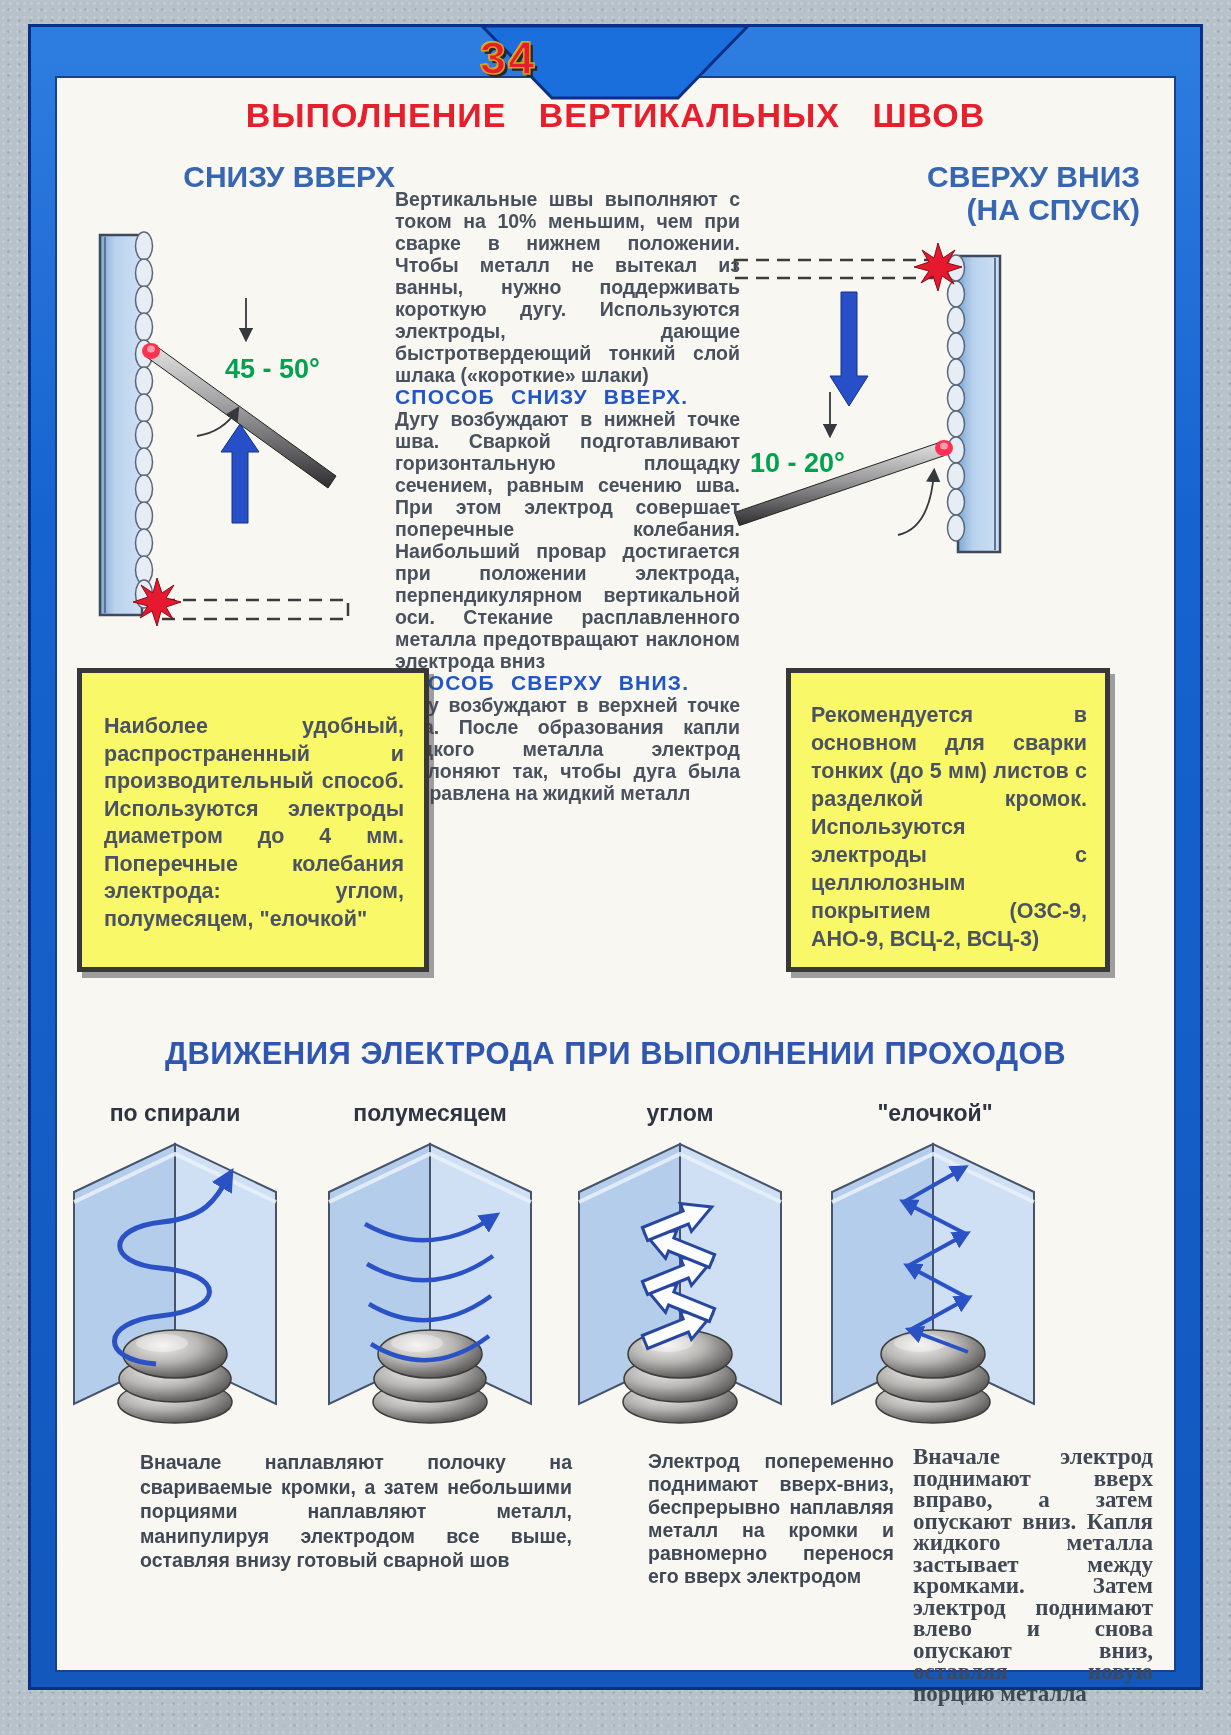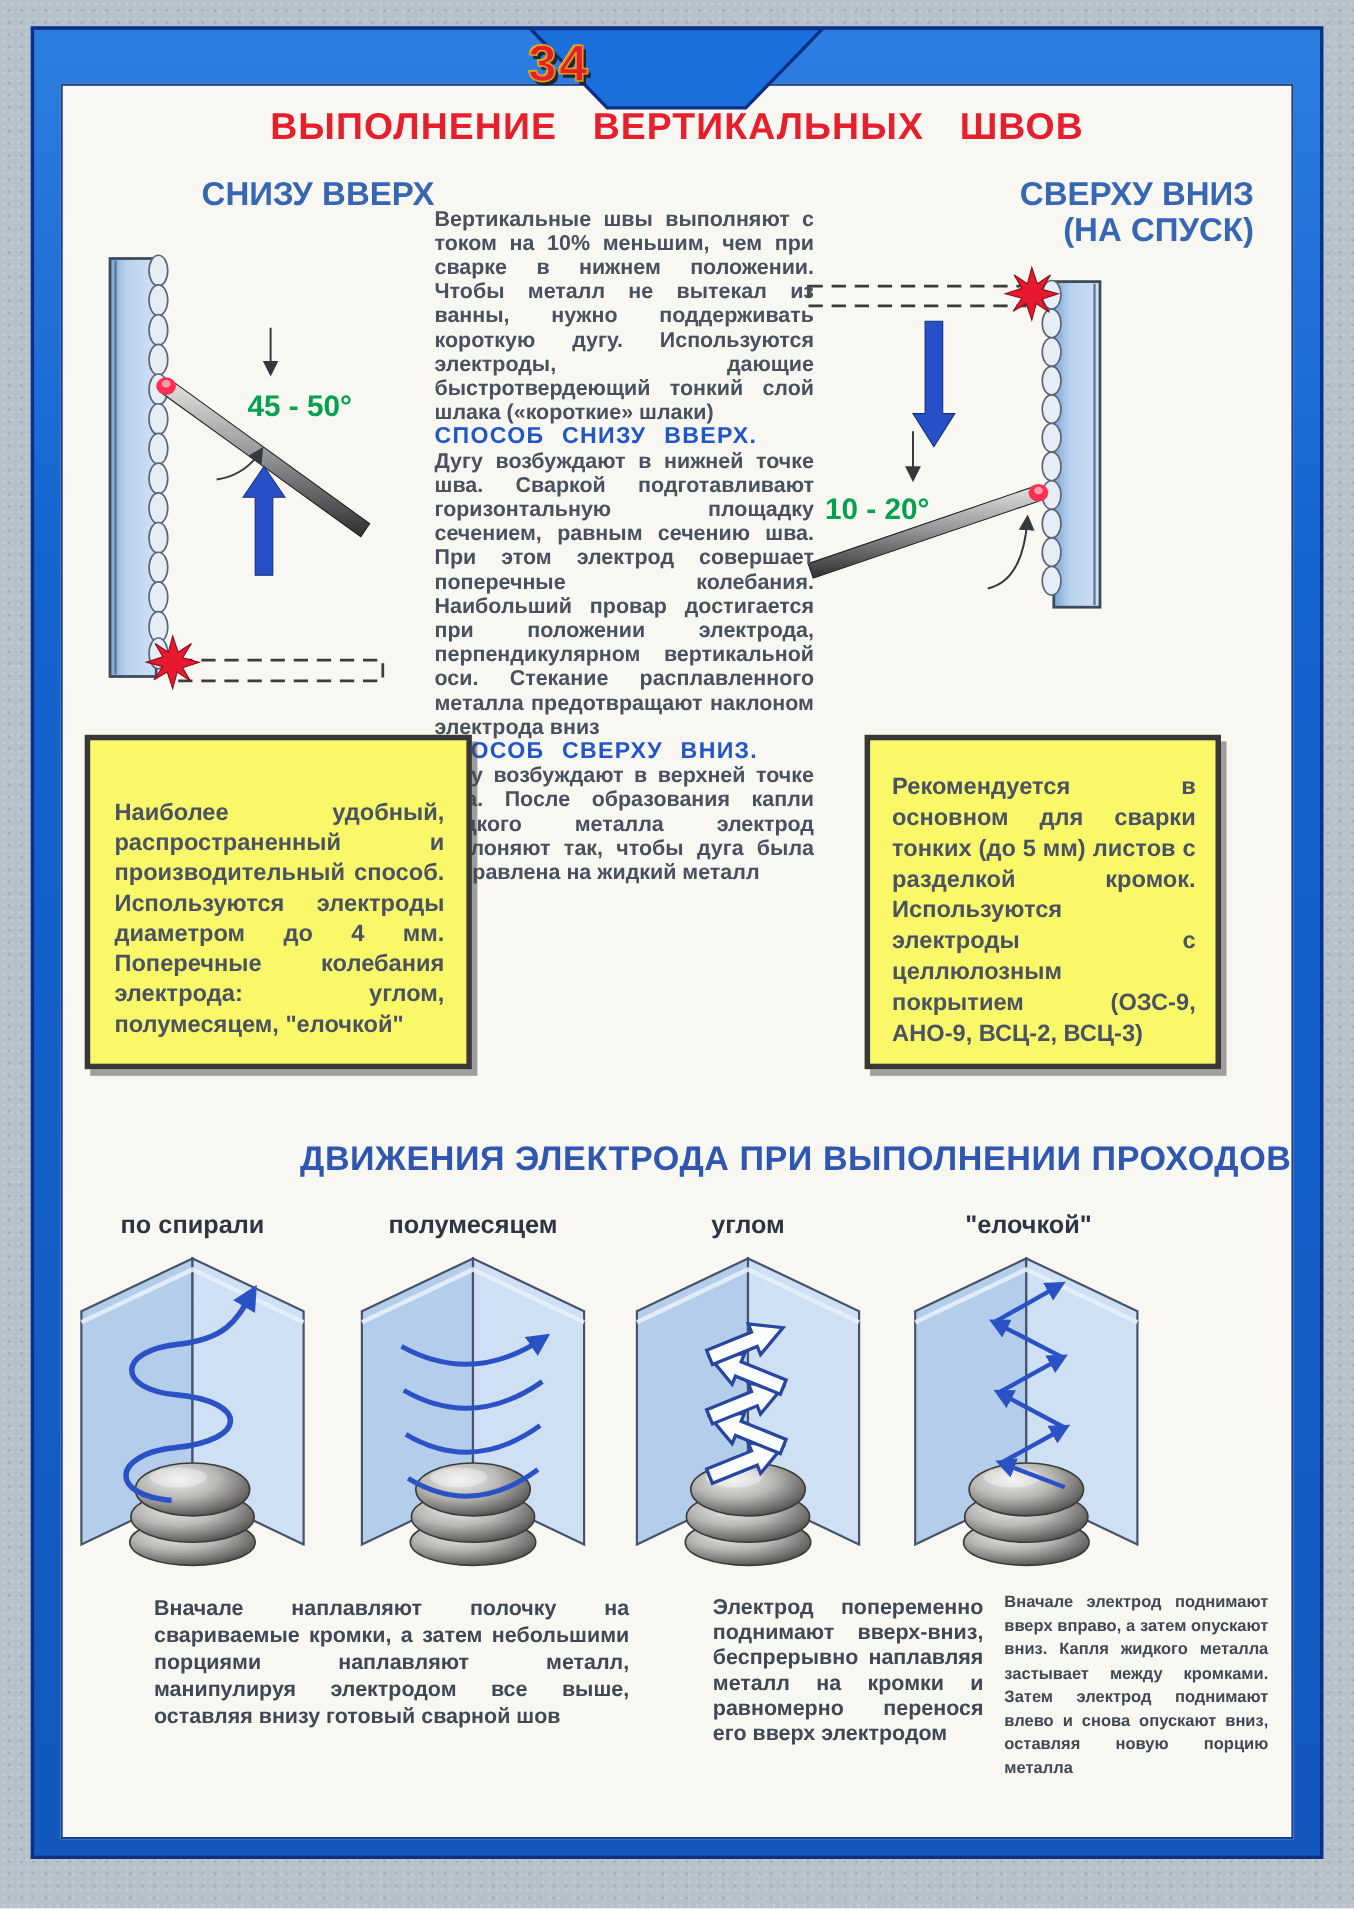--- a/index.html
+++ b/index.html
@@ -30,30 +30,30 @@
   #center-col{left:395px;top:188px;width:345px;color:#49505e;
     font-size:19.5px;line-height:22px;font-weight:700;text-align:justify;}
   .method-heading{color:#2256c8;font-size:21px;letter-spacing:1.2px;word-spacing:9px;margin:0;}
   #center-col p{margin:0;}
   #mh1{margin-top:39px;}
   #mh2{margin-top:52px;}
   .note{background:#f9f868;border:5px solid #38383a;box-sizing:border-box;
     box-shadow:5px 6px 0 rgba(70,70,78,.5);
     color:#4b5263;font-weight:700;text-align:justify;}
   #note-up{left:77px;top:668px;width:352px;height:304px;
-    padding:52px 20px 0 22px;font-size:21.5px;line-height:27.5px;}
+    padding:40px 20px 0 22px;font-size:21.5px;line-height:27.5px;}
   #note-down{left:786px;top:668px;width:324px;height:304px;
     padding:28px 18px 0 20px;font-size:21.5px;line-height:28px;}
-  #movements-title{left:57px;top:1036px;width:1117px;text-align:right;
+  #movements-title{left:57px;top:1036px;width:1117px;text-align:center;
     font-size:31px;font-weight:800;color:#2f57b2;letter-spacing:.5px;}
   .move-label{top:1100px;text-align:center;font-size:23px;font-weight:700;color:#2e3442;}
   .caption{font-weight:700;color:#414855;text-align:justify;margin-left:28px;}
   #cap-0{left:112px;top:1450px;width:432px;font-size:19.5px;line-height:24.5px;}
   #cap-1{left:620px;top:1450px;width:246px;font-size:19.5px;line-height:23px;}
-  #cap-2{left:885px;top:1446px;width:240px;font-size:15px;line-height:21.5px;}
+  #cap-2{left:885px;top:1446px;width:240px;font-size:23px;line-height:21.5px;font-family:Liberation Serif, serif;}
   svg{display:block;}
   .green-label{font-size:27px;font-weight:800;fill:#00a24e;font-family:"Liberation Sans",sans-serif;}
 </style>
 </head>
 <body>
 
 <div id="page">
 
   <svg width="0" height="0" style="position:absolute">
     <defs>

